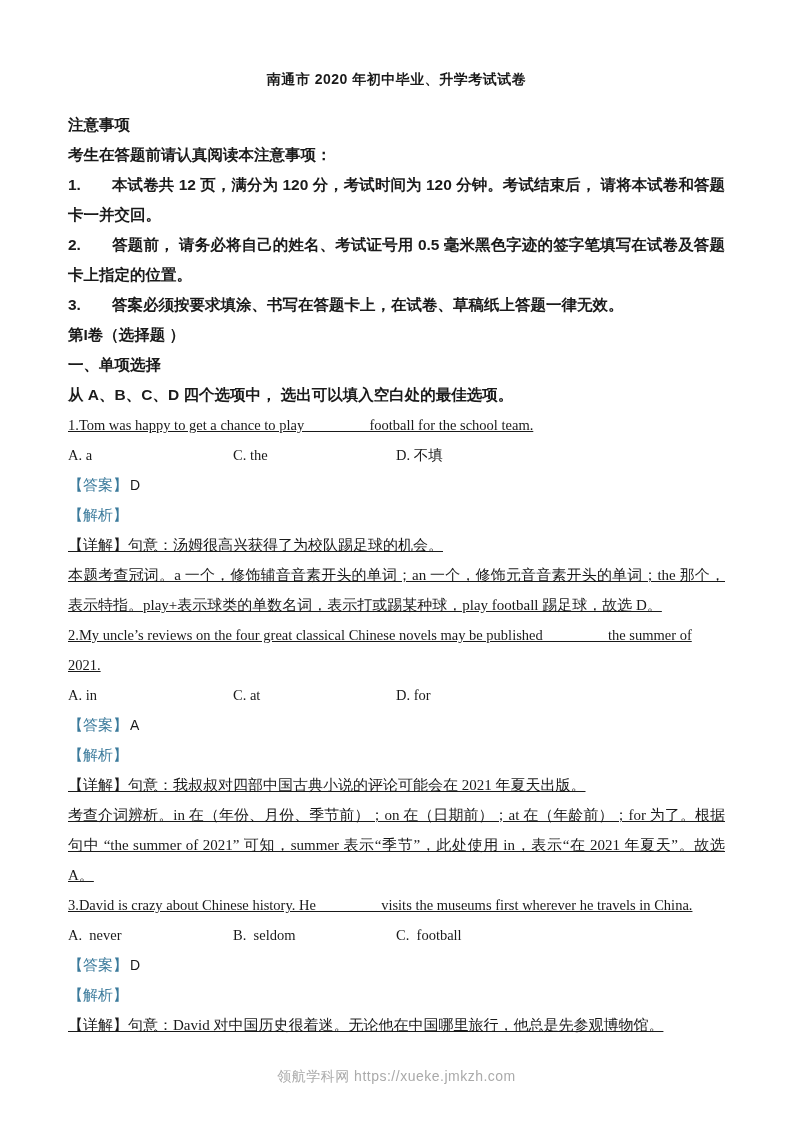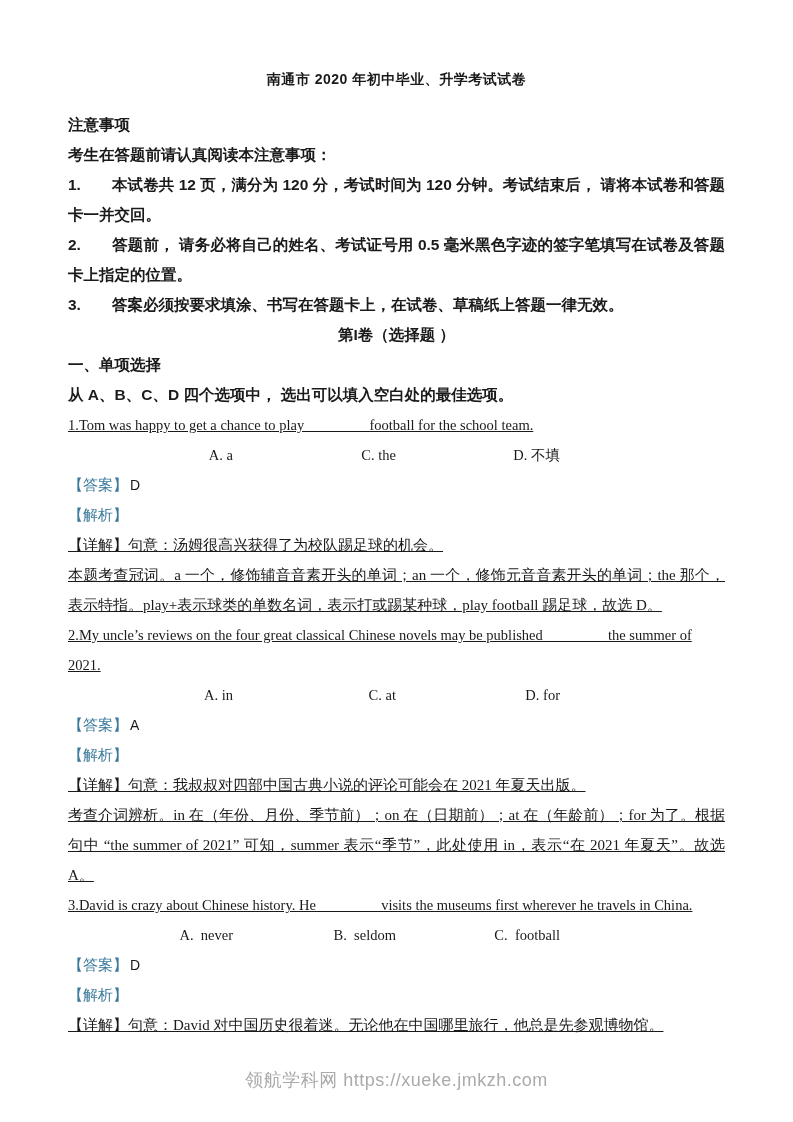--- a/index.html
+++ b/index.html
@@ -27,40 +27,40 @@
     margin-bottom:14px;
     letter-spacing:.5px;
   }
   .line{line-height:30px;font-size:15px;}
   .bold-cn{
     font-family:"Liberation Sans","DejaVu Sans",sans-serif;
     font-weight:bold;font-size:15.5px;
   }
   .notice-item{text-align:justify;}
   .notice-item .num{display:inline-block;width:44px;}
-  .center{text-align:center;}
+  .center{}
   .serif{font-family:"Liberation Serif","DejaVu Serif",serif;text-decoration:underline;}
   .stem{font-size:14.5px;}
   .options{
     display:grid;
     grid-template-columns:165px 163px 164px auto;
-    line-height:30px;font-size:14.5px;text-align:right;
+    line-height:30px;font-size:14.5px;
   }
   .opt{white-space:pre;}
   .tag{color:var(--accent);font-size:15px;}
   .ans{
     font-family:"Liberation Sans","DejaVu Sans",sans-serif;
     font-size:14px;color:var(--text);padding-left:2px;
   }
   .just{text-align:justify;}
   .watermark{
     position:absolute;left:0;right:0;top:1068px;
     text-align:center;
     font-family:"Liberation Sans","DejaVu Sans",sans-serif;
-    font-size:18px;color:var(--wm);
+    font-size:14px;color:var(--wm);
     letter-spacing:.5px;
   }
 </style>
 </head>
 <body>
 
 <div class="page">
 
   <h1 class="title">南通市 2020 年初中毕业、升学考试试卷</h1>
 

